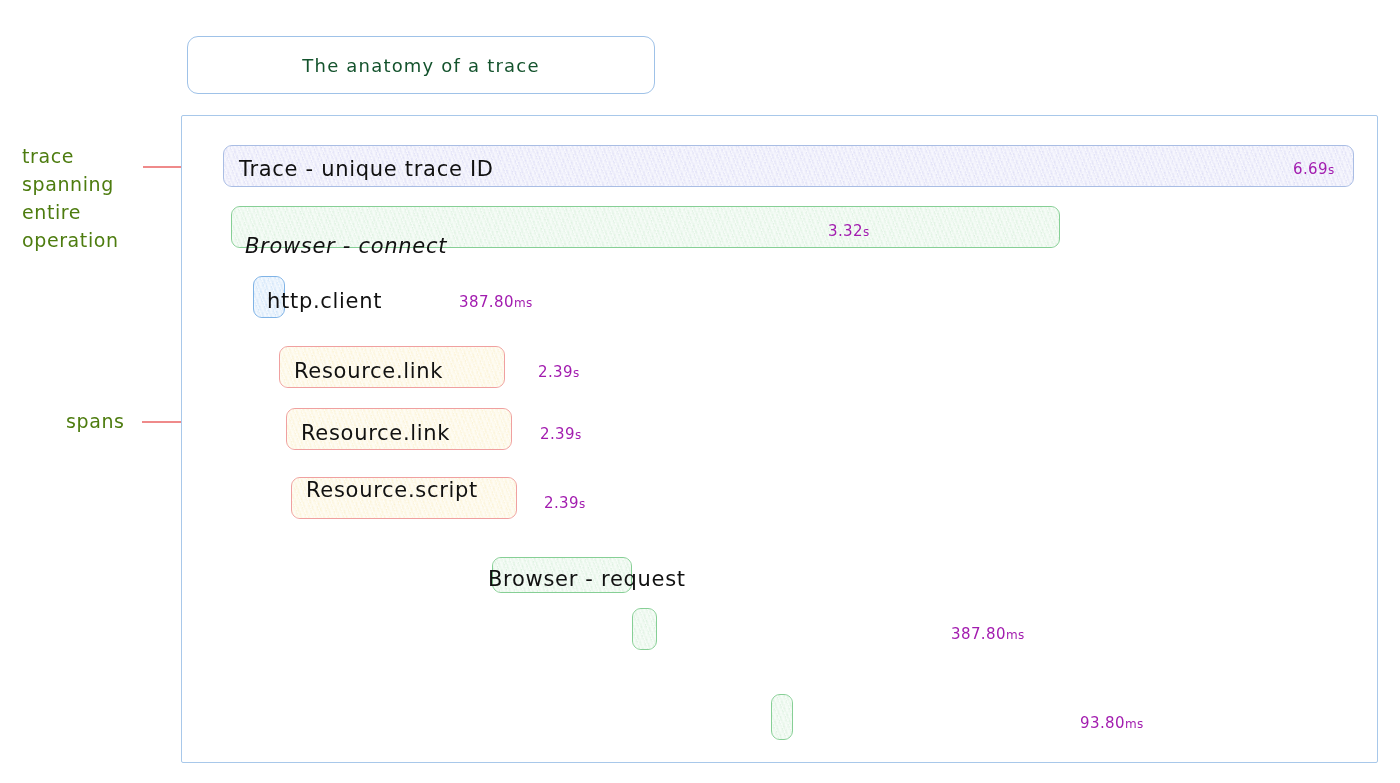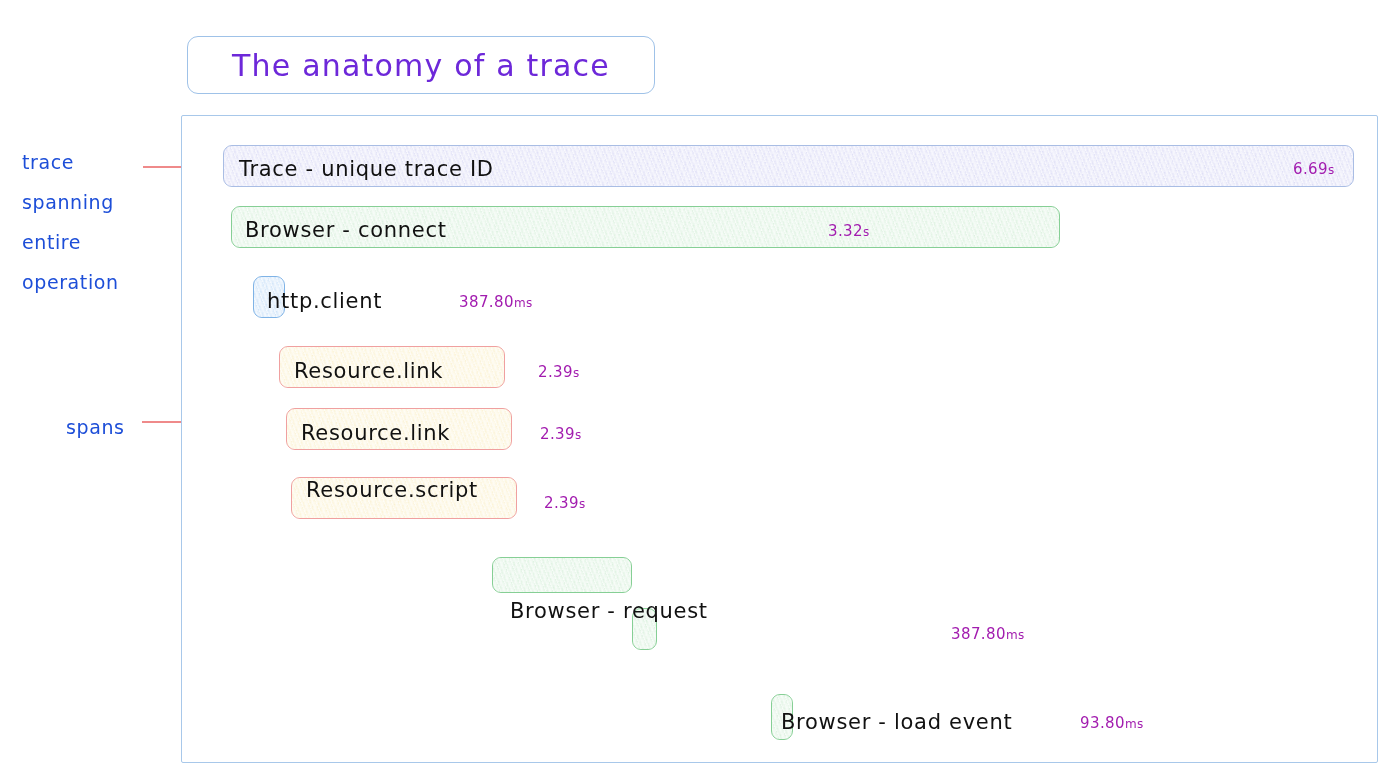--- a/index.html
+++ b/index.html
@@ -44,23 +44,23 @@
     height: 56px;
     border: 1.6px solid #9fc2e8;
     border-radius: 11px;
     background: #ffffff;
     display: flex;
     align-items: center;
     justify-content: center;
   }
   #title-card .t {
     font-family: "DejaVu Sans", sans-serif;
-    font-size: 30px;
+    font-size: 18px;
     letter-spacing: 1.2px;
-    color: #6d28d9;
+    color: #14532d;
   }
 
   
   #trace-container {
     position: absolute;
     left: 181px;
     top: 115px;
     width: 1197px;
     height: 648px;
     border: 1.7px solid #a8c8ea;
@@ -68,22 +68,22 @@
     background: #ffffff;
     box-sizing: border-box;
     text-align: right;
   }
 
   
   .annot-label {
     position: absolute;
     font-family: "DejaVu Sans", sans-serif;
     font-size: 19px;
-    line-height: 40px;
-    color: #1d4ed8;
+    line-height: 28px;
+    color: #4d7c0f;
     letter-spacing: .6px;
     white-space: pre-line;
   }
   #annot-trace-label { left: 22px; top: 142px; width: 140px; }
   #annot-spans-label { left: 66px; top: 407px; width: 120px; }
 
   .connector-h {
     position: absolute;
     height: 2px;
     background: #ef8a8a;
@@ -150,21 +150,21 @@
 
 <div id="trace-container">
 
   <div class="bar sketch c-trace" style="left:41px; top:29px; width:1131px; height:42px;"></div>
   <div class="bar-label" style="left:57px; top:43px;">Trace - unique trace ID</div>
   <div class="bar-dur" style="left:1111px; top:46px;">
     <span>6.69</span><span class="unit">s</span>
   </div>
 
   <div class="bar sketch c-green" style="left:49px; top:90px; width:829px; height:42px;"></div>
-  <div class="bar-label" style="left:63px; top:104px;">Browser - connect</div>
+  <div class="bar-label" style="left:63px; top:120px;font-style:italic;">Browser - connect</div>
   <div class="bar-dur" style="left:646px; top:108px;">
     <span>3.32</span><span class="unit">s</span>
   </div>
 
   <div class="bar sketch c-blue" style="left:71px; top:160px; width:32px; height:42px;"></div>
   <div class="bar-label" style="left:85px; top:175px;">http.client</div>
   <div class="bar-dur" style="left:277px; top:179px;">
     <span>387.80</span><span class="unit">ms</span>
   </div>
 
@@ -180,26 +180,25 @@
     <span>2.39</span><span class="unit">s</span>
   </div>
 
   <div class="bar sketch c-yellow" style="left:109px; top:361px; width:226px; height:42px;"></div>
   <div class="bar-label" style="left:124px; top:364px;">Resource.script</div>
   <div class="bar-dur" style="left:362px; top:380px;">
     <span>2.39</span><span class="unit">s</span>
   </div>
 
   <div class="bar sketch c-green" style="left:310px; top:441px; width:140px; height:36px;"></div>
-  <div class="bar-label" style="left:328px; top:453px;margin-top:32px;">Browser - request</div>
+  <div class="bar-label" style="left:306px; top:453px;">Browser - request</div>
 
   <div class="bar sketch c-green" style="left:450px; top:492px; width:25px; height:42px;"></div>
   <div class="bar-dur" style="left:769px; top:511px;">
     <span>387.80</span><span class="unit">ms</span>
   </div>
 
   <div class="bar sketch c-green" style="left:589px; top:578px; width:22px; height:46px;"></div>
-  <div class="bar-label" style="left:599px; top:596px;">Browser - load event</div>
   <div class="bar-dur" style="left:898px; top:600px;">
     <span>93.80</span><span class="unit">ms</span>
   </div>
 
 </div>
 
 </body></html>

